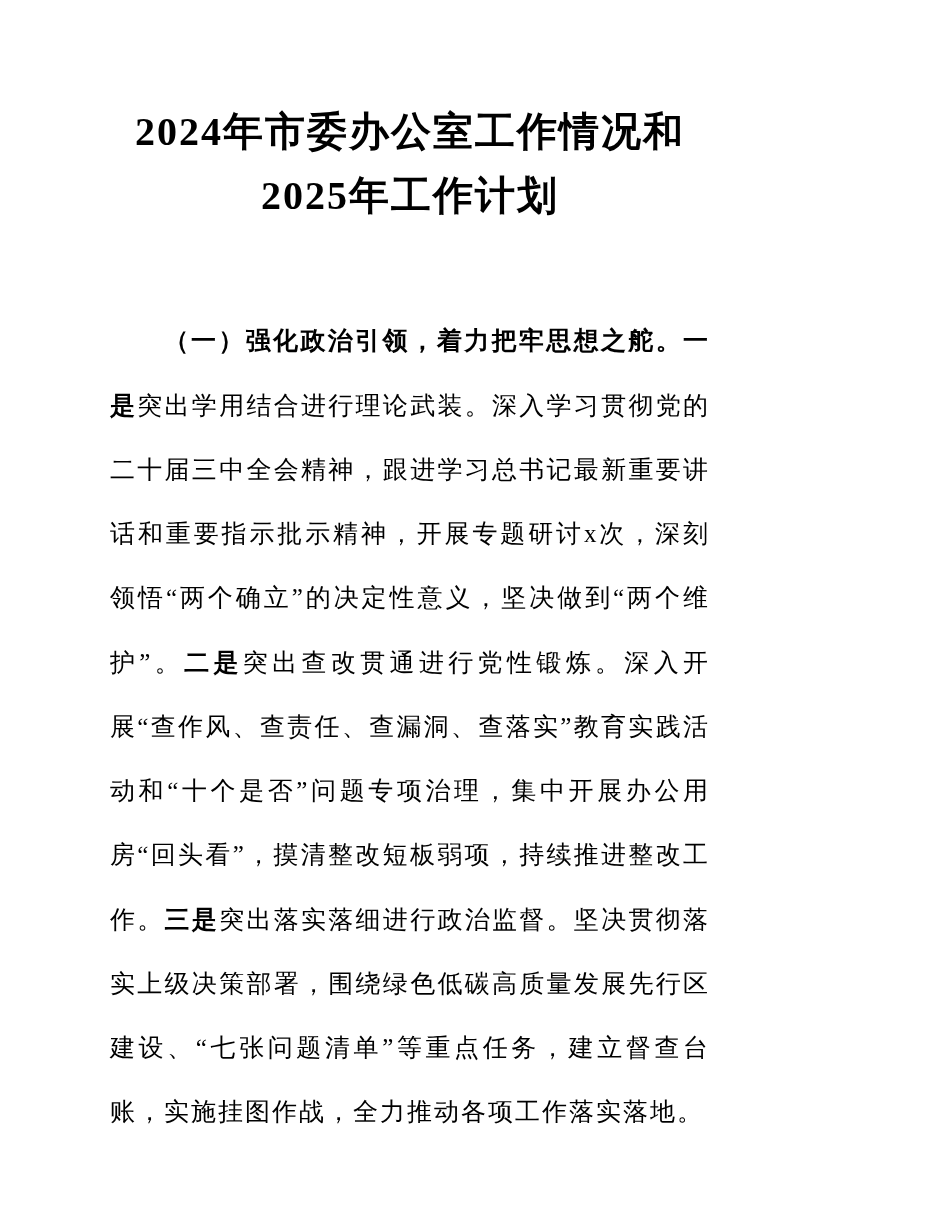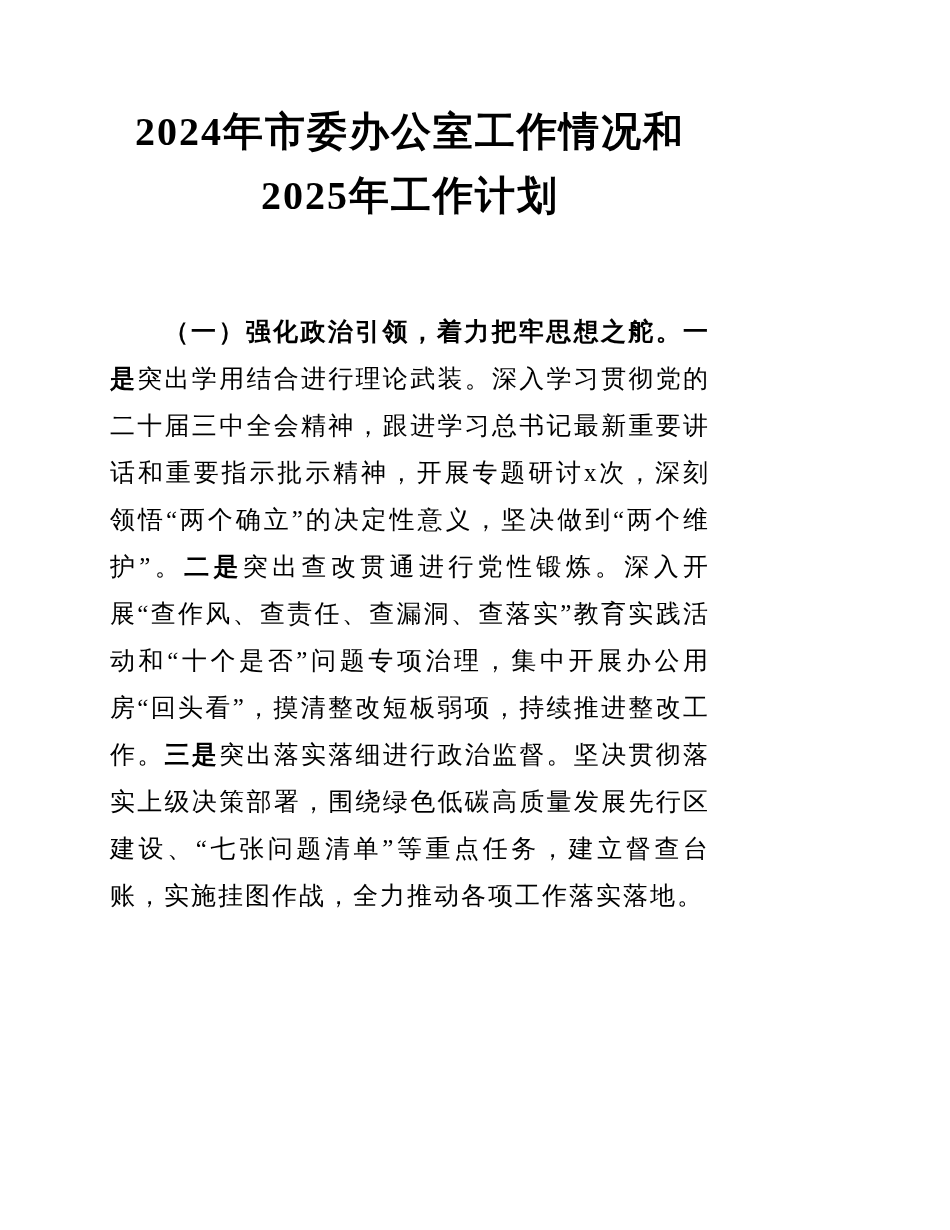--- a/index.html
+++ b/index.html
@@ -34,21 +34,21 @@
     font-size: 26px;
     line-height: 47px;
     font-weight: normal;
     letter-spacing: 3px;
     text-indent: 92px;
     margin: 0 0 18px 0;
     font-family: "Liberation Serif", "DejaVu Serif", serif;
   }
   .body-para {
     font-size: 25px;
-    line-height: 47px;
+    line-height: 64px;
     letter-spacing: 2px;
     text-align: justify;
     text-indent: 2.15em;
     margin: 0 0 45px 0;
     font-family: "Liberation Serif", "DejaVu Serif", serif;
   }
   .hei {
     font-weight: bold;
     font-family: "Liberation Sans", "DejaVu Sans", sans-serif;
   }

